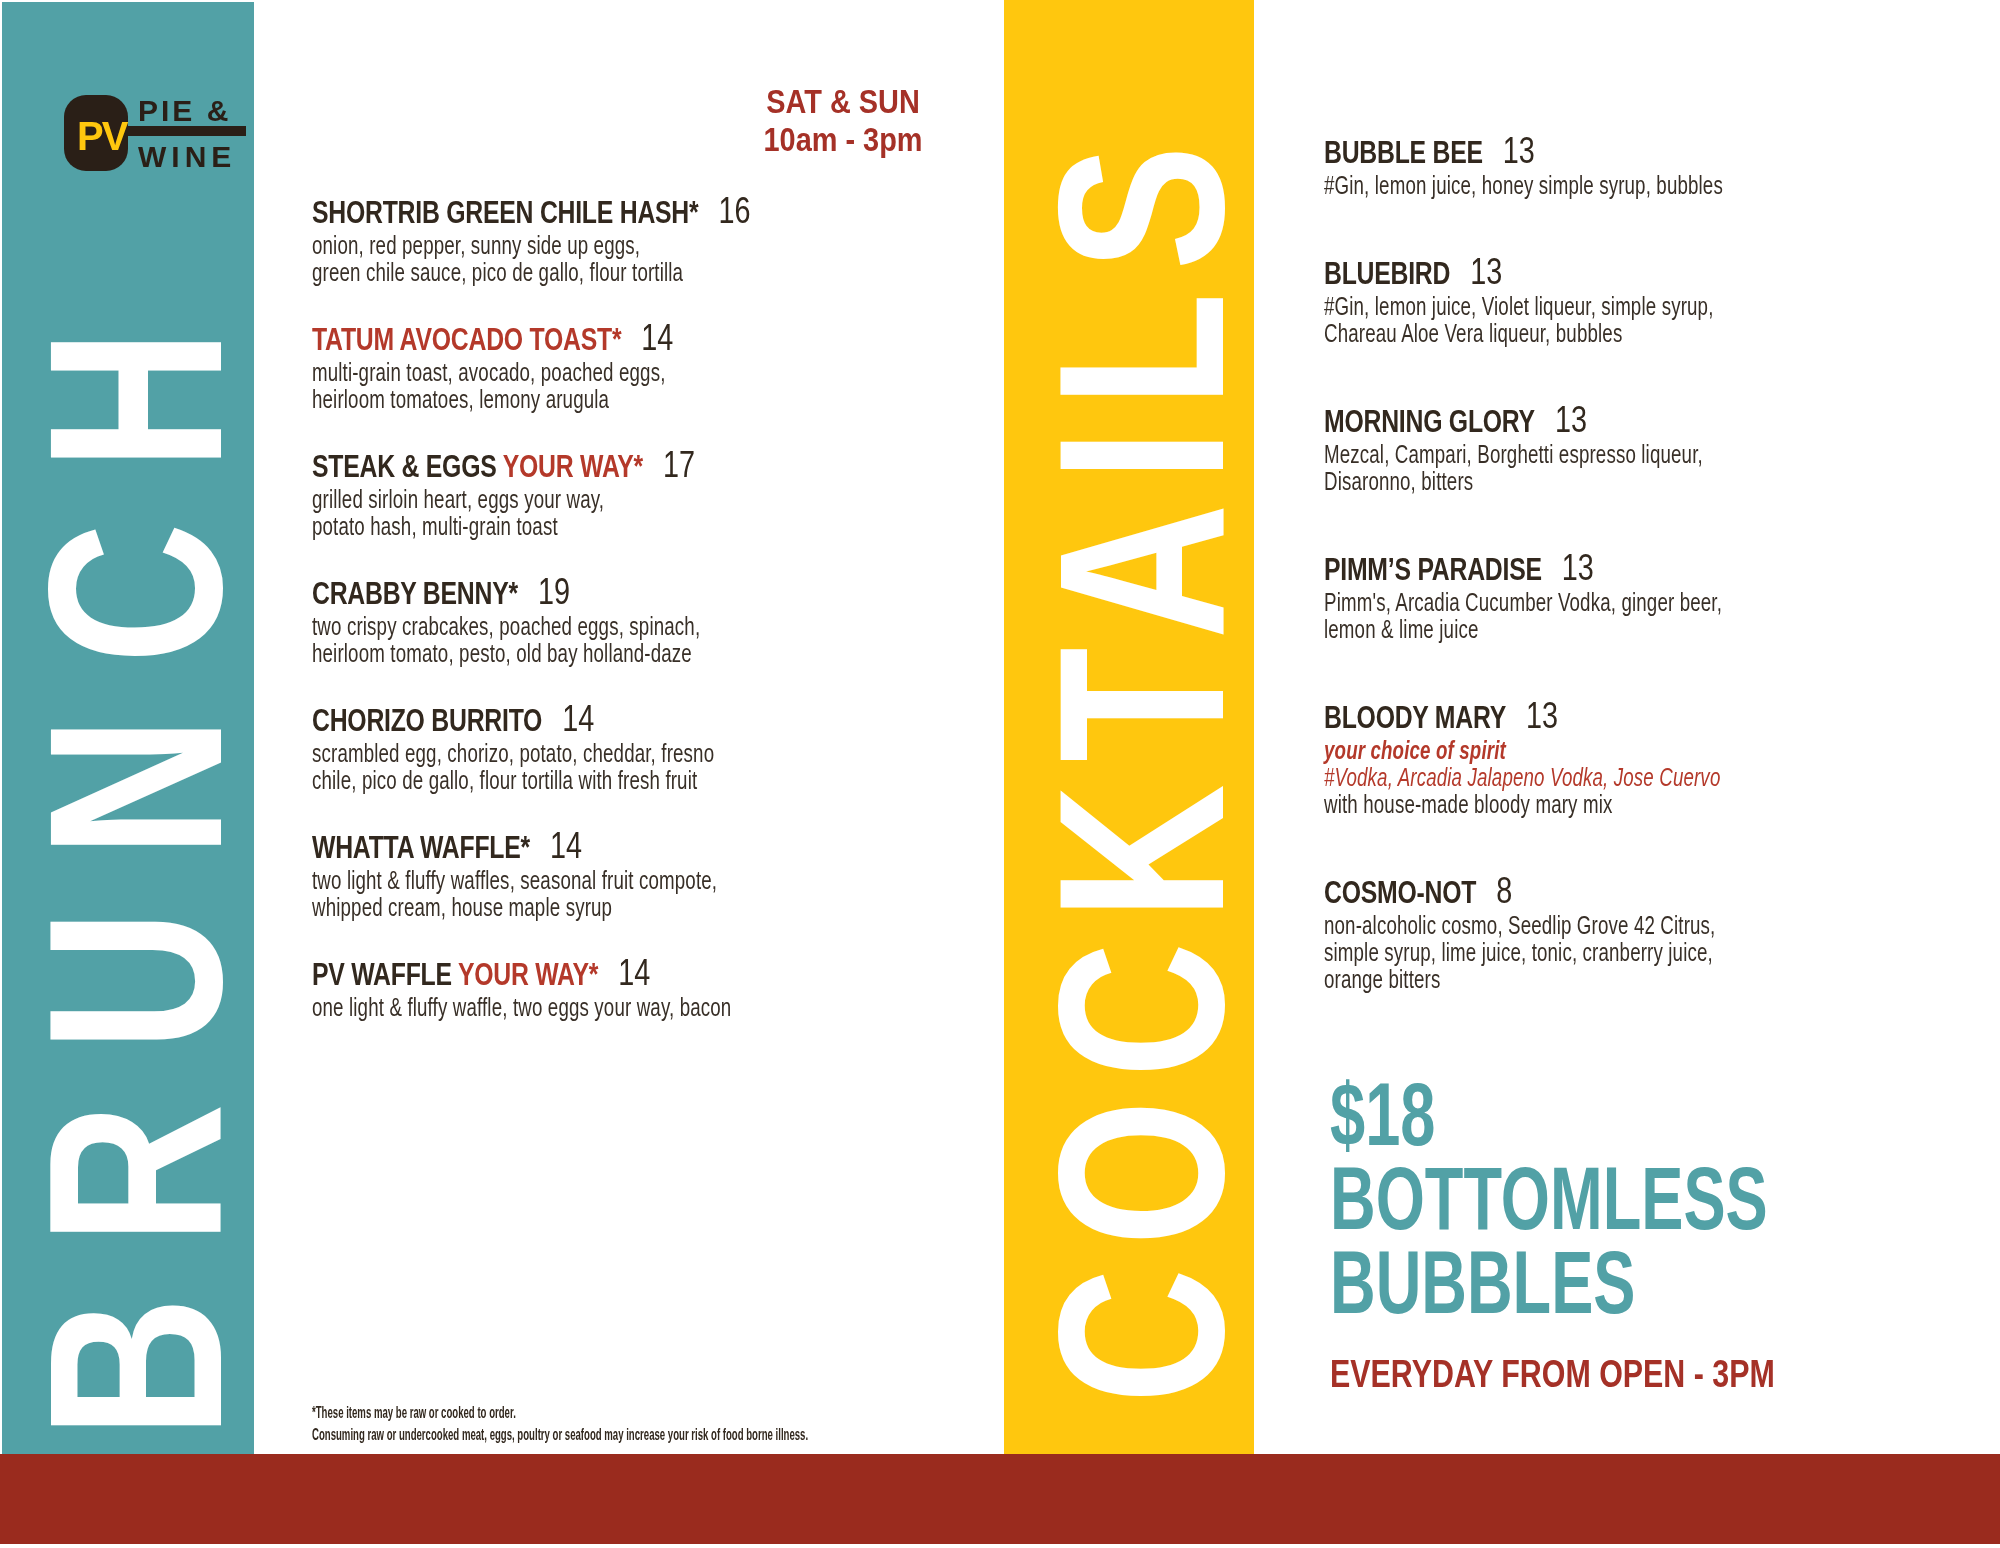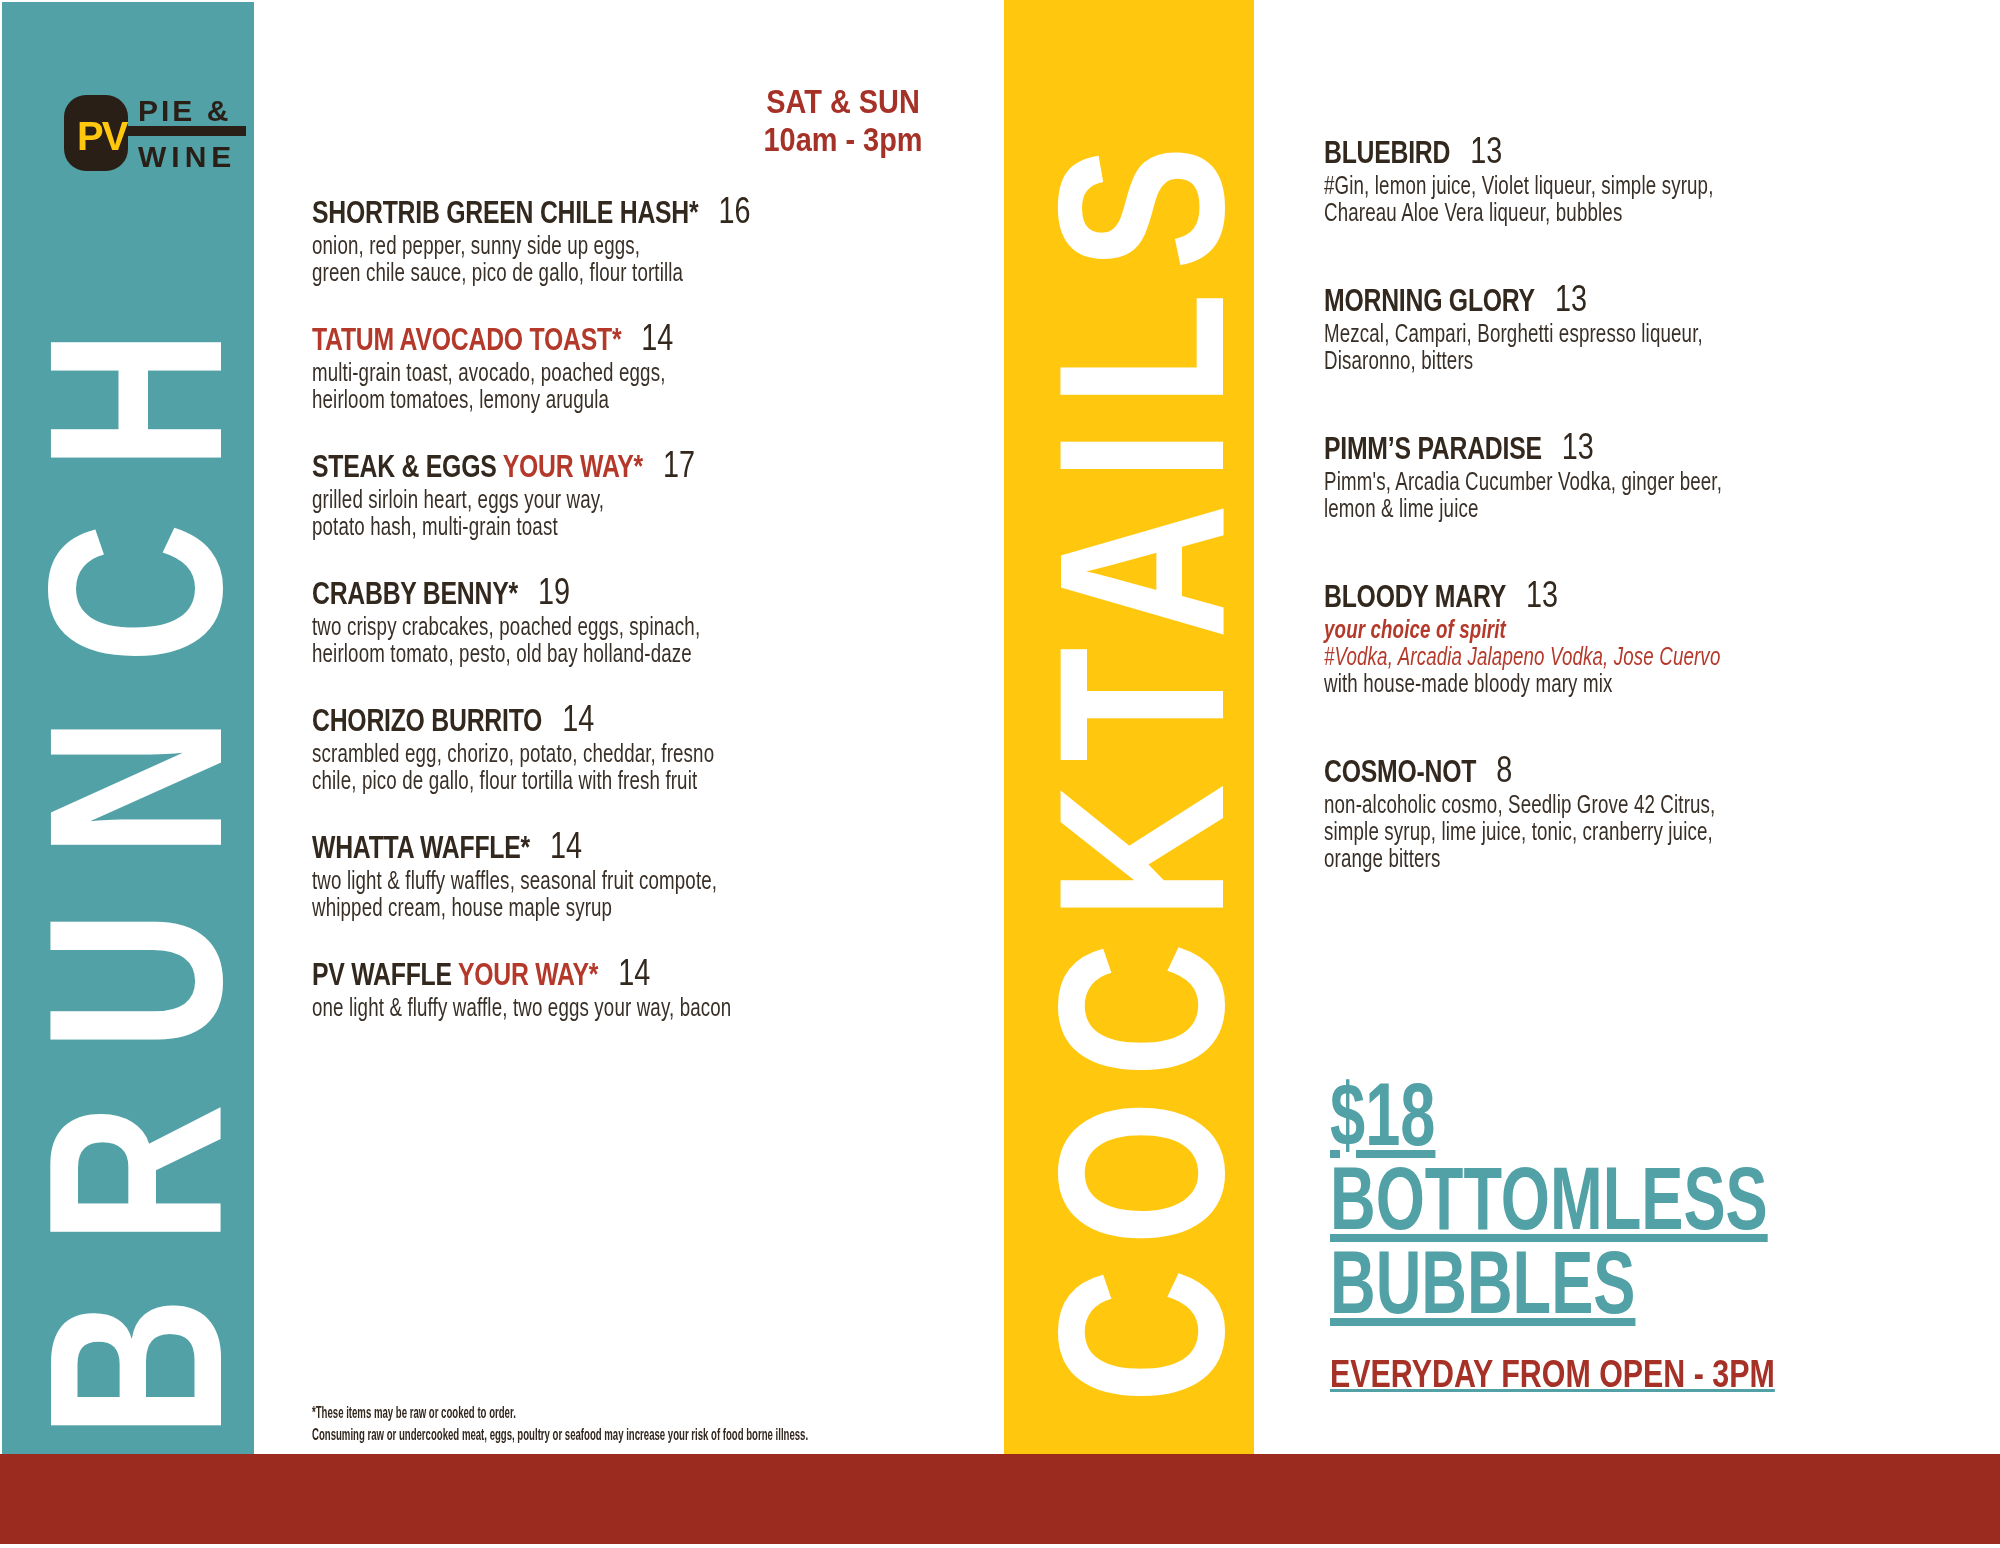--- a/index.html
+++ b/index.html
@@ -47,21 +47,21 @@
     letter-spacing:.2px;white-space:nowrap;}
   .desc-line.accent{color:var(--accent-red);font-style:italic;font-weight:400;}
   .desc-line.accent-bold{color:var(--accent-red);font-style:italic;font-weight:700;}
 
   
   #disclaimer{position:absolute;left:312px;top:1402px;color:var(--ink);
     font-size:16px;line-height:22px;font-weight:700;white-space:nowrap;
     transform:scaleX(.6);transform-origin:0 0;}
 
   
-  #promo{position:absolute;left:1330px;top:1072px;color:var(--teal);text-decoration:underline;}
+  #promo{position:absolute;left:1330px;top:1072px;color:var(--teal);}
   .promo-line{font-size:89px;line-height:84px;font-weight:700;white-space:nowrap;
     transform:scaleX(.71);transform-origin:0 0;}
   #promo .schedule{margin-top:30px;font-size:38px;line-height:40px;font-weight:700;
     color:var(--heading-red);white-space:nowrap;
     transform:scaleX(.8);transform-origin:0 0;}
 </style>
 </head>
 <body style="--teal: #52A1A6; --yellow: #FFC70E; --bar-red: #9A2B1E; --accent-red: #B4392A; --heading-red: #A53127; --ink: #32281E;">
 
 <div class="band" id="teal-band">
@@ -140,20 +140,26 @@
     </div>
   </div>
 
 <div id="disclaimer">
   <div>*These items may be raw or cooked to order.</div>
   <div>Consuming raw or undercooked meat, eggs, poultry or seafood may increase your risk of food borne illness.</div>
 </div>
 
 <div id="cocktail-list">
     <div class="menu-item">
+      <div class="item-title"><span class="tpart">BUBBLE BEE</span><span class="price">13</span></div>
+      <div class="item-desc">
+        <div class="desc-line">#Gin, lemon juice, honey simple syrup, bubbles</div>
+      </div>
+    </div>
+    <div class="menu-item">
       <div class="item-title"><span class="tpart">BLUEBIRD</span><span class="price">13</span></div>
       <div class="item-desc">
         <div class="desc-line">#Gin, lemon juice, Violet liqueur, simple syrup,</div>
         <div class="desc-line">Chareau Aloe Vera liqueur, bubbles</div>
       </div>
     </div>
     <div class="menu-item">
       <div class="item-title"><span class="tpart">MORNING GLORY</span><span class="price">13</span></div>
       <div class="item-desc">
         <div class="desc-line">Mezcal, Campari, Borghetti espresso liqueur,</div>

